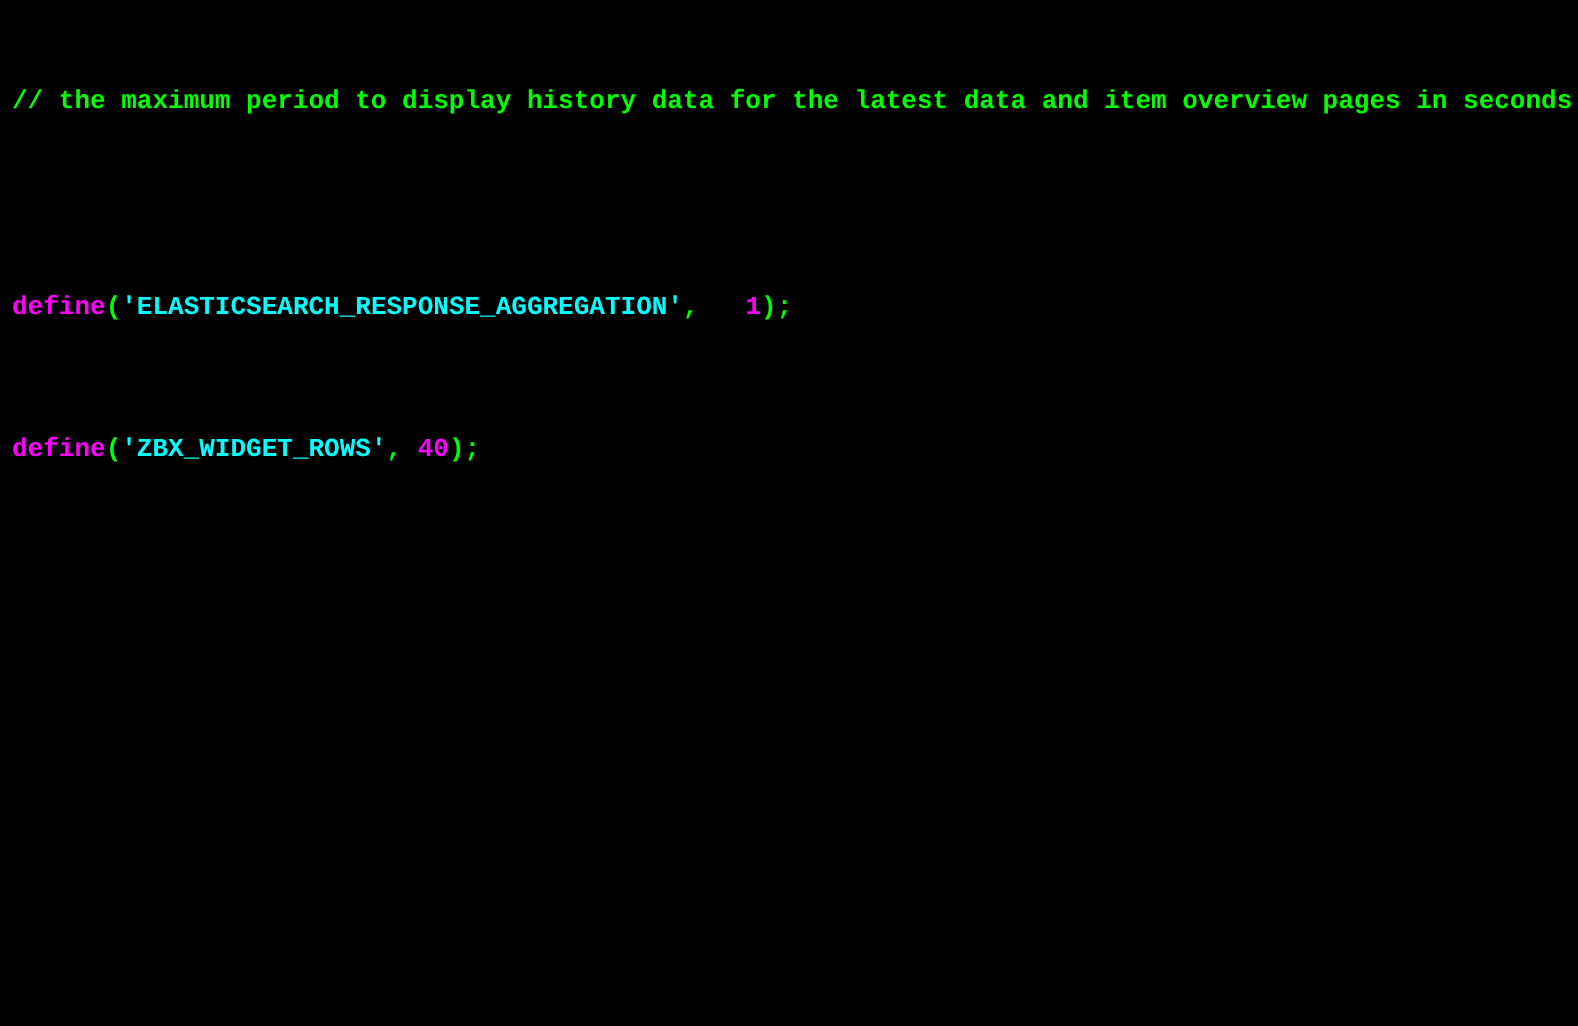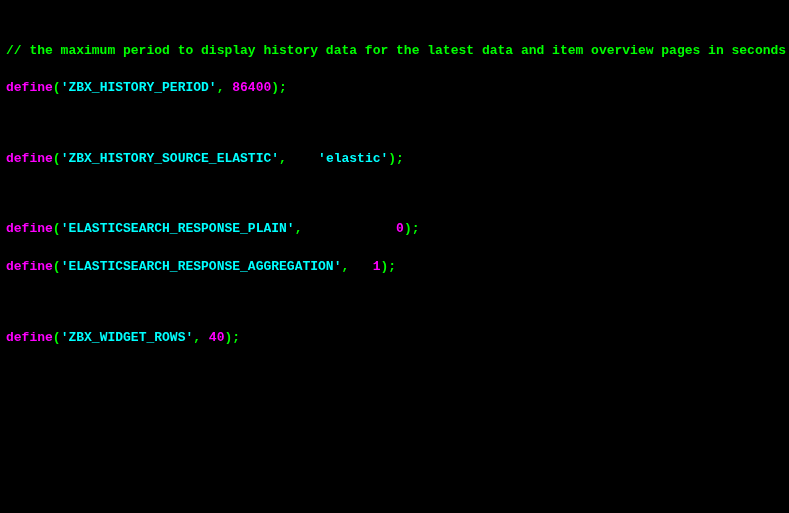--- a/index.html
+++ b/index.html
@@ -42,25 +42,22 @@
       display: block;
       height: 14px;
     }
   </style>
 </head>
 <body>
 
 <div class="code-container">
 
 <span class="line comment">// the maximum period to display history data for the latest data and item overview pages in seconds</span>
-<span class="line"><span class="keyword">define</span><span class="normal">(</span><span class="string-val">'ZBX_HISTORY_PERIOD'</span><span class="normal">, </span><span class="number-val">86400</span><span class="normal">);</span></span>
 <span class="line section-divider"> </span>
-<span class="line"><span class="keyword">define</span><span class="normal">(</span><span class="string-val">'ZBX_HISTORY_SOURCE_ELASTIC'</span><span class="normal">,    </span><span class="string-val">'elastic'</span><span class="normal">);</span></span>
 <span class="line section-divider"> </span>
-<span class="line"><span class="keyword">define</span><span class="normal">(</span><span class="string-val">'ELASTICSEARCH_RESPONSE_PLAIN'</span><span class="normal">,            </span><span class="number-val">0</span><span class="normal">);</span></span>
 <span class="line"><span class="keyword">define</span><span class="normal">(</span><span class="string-val">'ELASTICSEARCH_RESPONSE_AGGREGATION'</span><span class="normal">,   </span><span class="number-val">1</span><span class="normal">);</span></span>
 <span class="line section-divider"> </span>
 <span class="line"><span class="keyword">define</span><span class="normal">(</span><span class="string-val">'ZBX_WIDGET_ROWS'</span><span class="normal">, </span><span class="number-val">40</span><span class="normal">);</span></span>
 <span class="line section-divider"> </span>
 <span class="line"></span>
 
 
 
 
 

